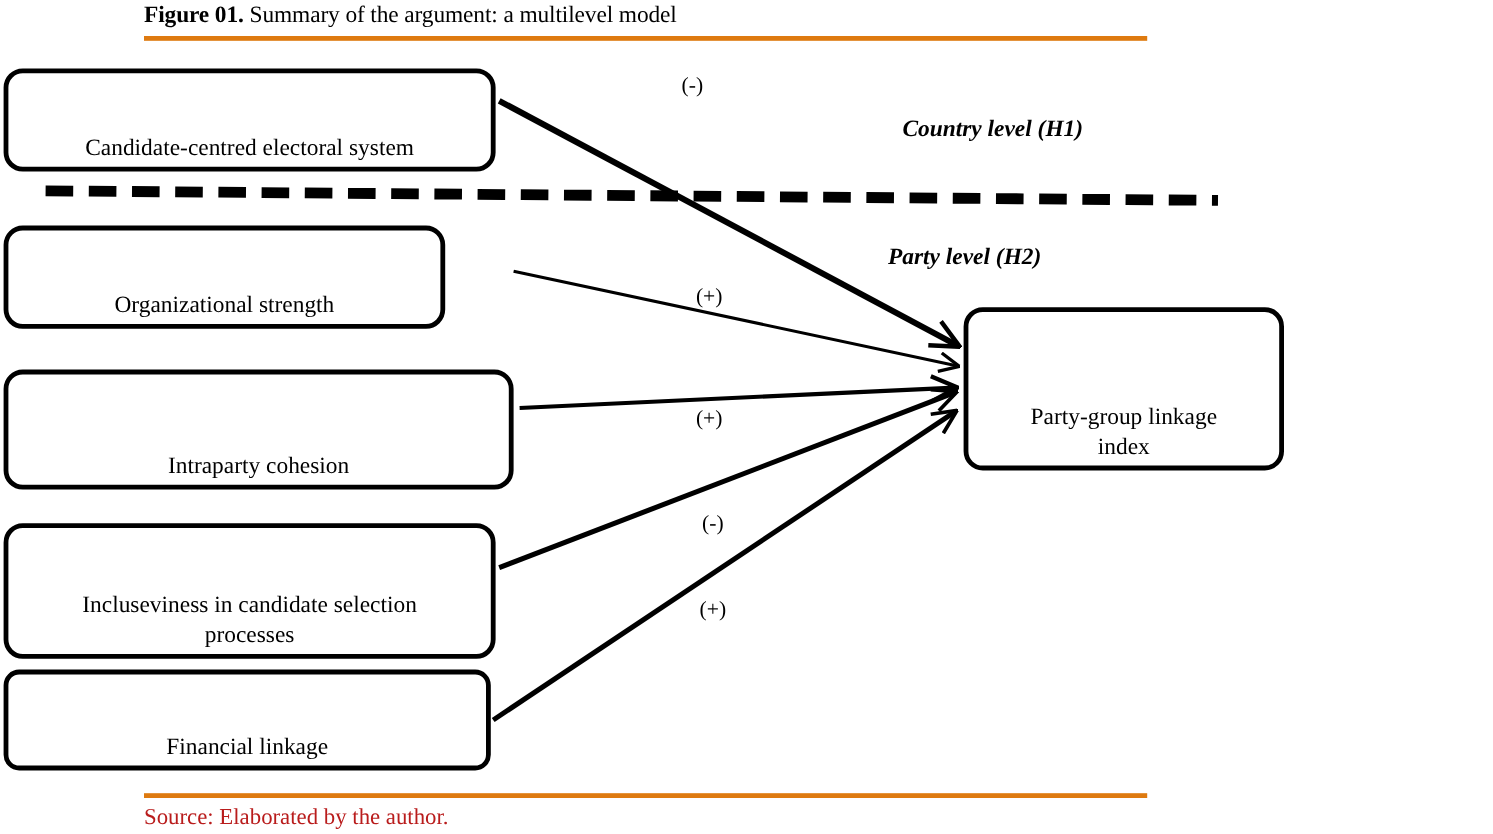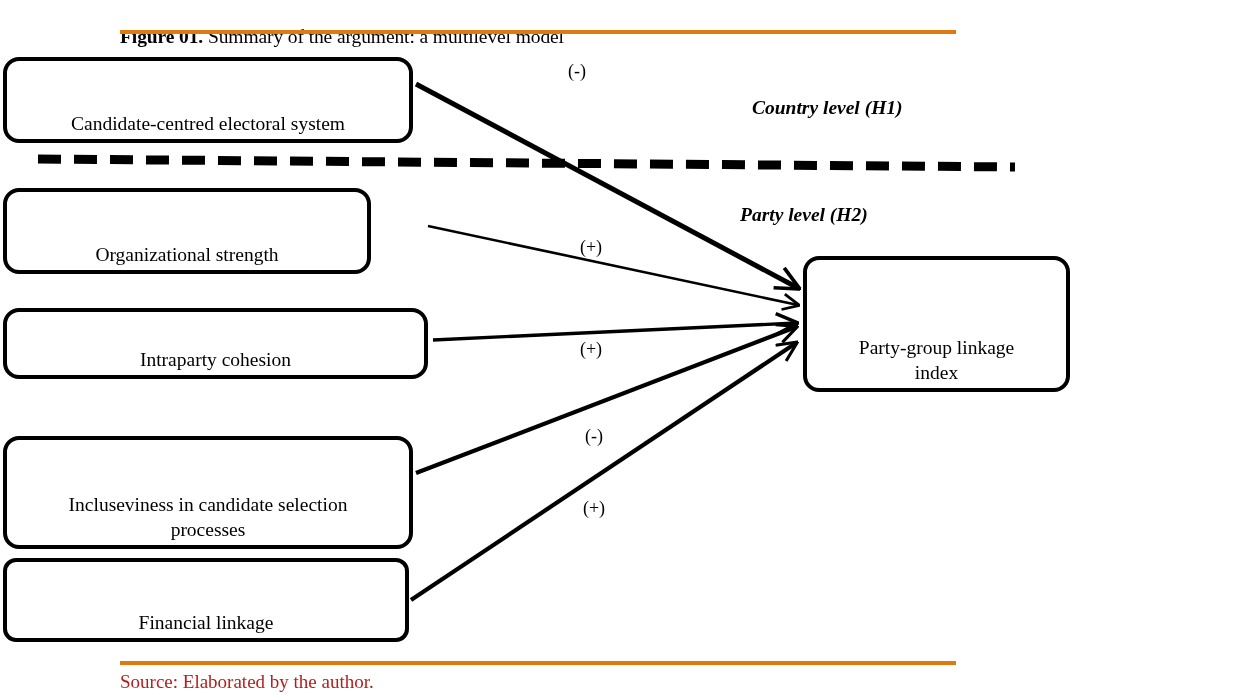--- a/index.html
+++ b/index.html
@@ -23,21 +23,20 @@
 
   
   .caption {
     position: absolute;
     left: 120px;
     top: 2px;
     font-size: 19.5px;
     color: #000000;
     white-space: nowrap;
     letter-spacing: -0.1px;
-    margin-top: 24px;
   }
   .caption .cap-label {
     font-weight: bold;
   }
   .caption .cap-text {
     font-weight: normal;
   }
   .rule {
     position: absolute;
     height: 4px;
@@ -144,21 +143,21 @@
       </g>
   </svg>
 
   <div id="node-layer">
       <div class="node-box" style="left: 3px; top: 57px; width: 410px; height: 86px;">
         <span class="node-label">Candidate-centred electoral system</span>
       </div>
       <div class="node-box" style="left: 3px; top: 188px; width: 368px; height: 86px;">
         <span class="node-label">Organizational strength</span>
       </div>
-      <div class="node-box" style="left: 3px; top: 308px; width: 425px; height: 71px;">
+      <div class="node-box" style="left: 3px; top: 308px; width: 425px; height: 100px;">
         <span class="node-label">Intraparty cohesion</span>
       </div>
       <div class="node-box" style="left: 3px; top: 436px; width: 410px; height: 113px;">
         <span class="node-label">Incluseviness in candidate selection
 processes</span>
       </div>
       <div class="node-box" style="left: 3px; top: 558px; width: 406px; height: 84px; border-radius: 13px;">
         <span class="node-label">Financial linkage</span>
       </div>
       <div class="node-box" style="left: 803px; top: 256px; width: 267px; height: 136px;">

